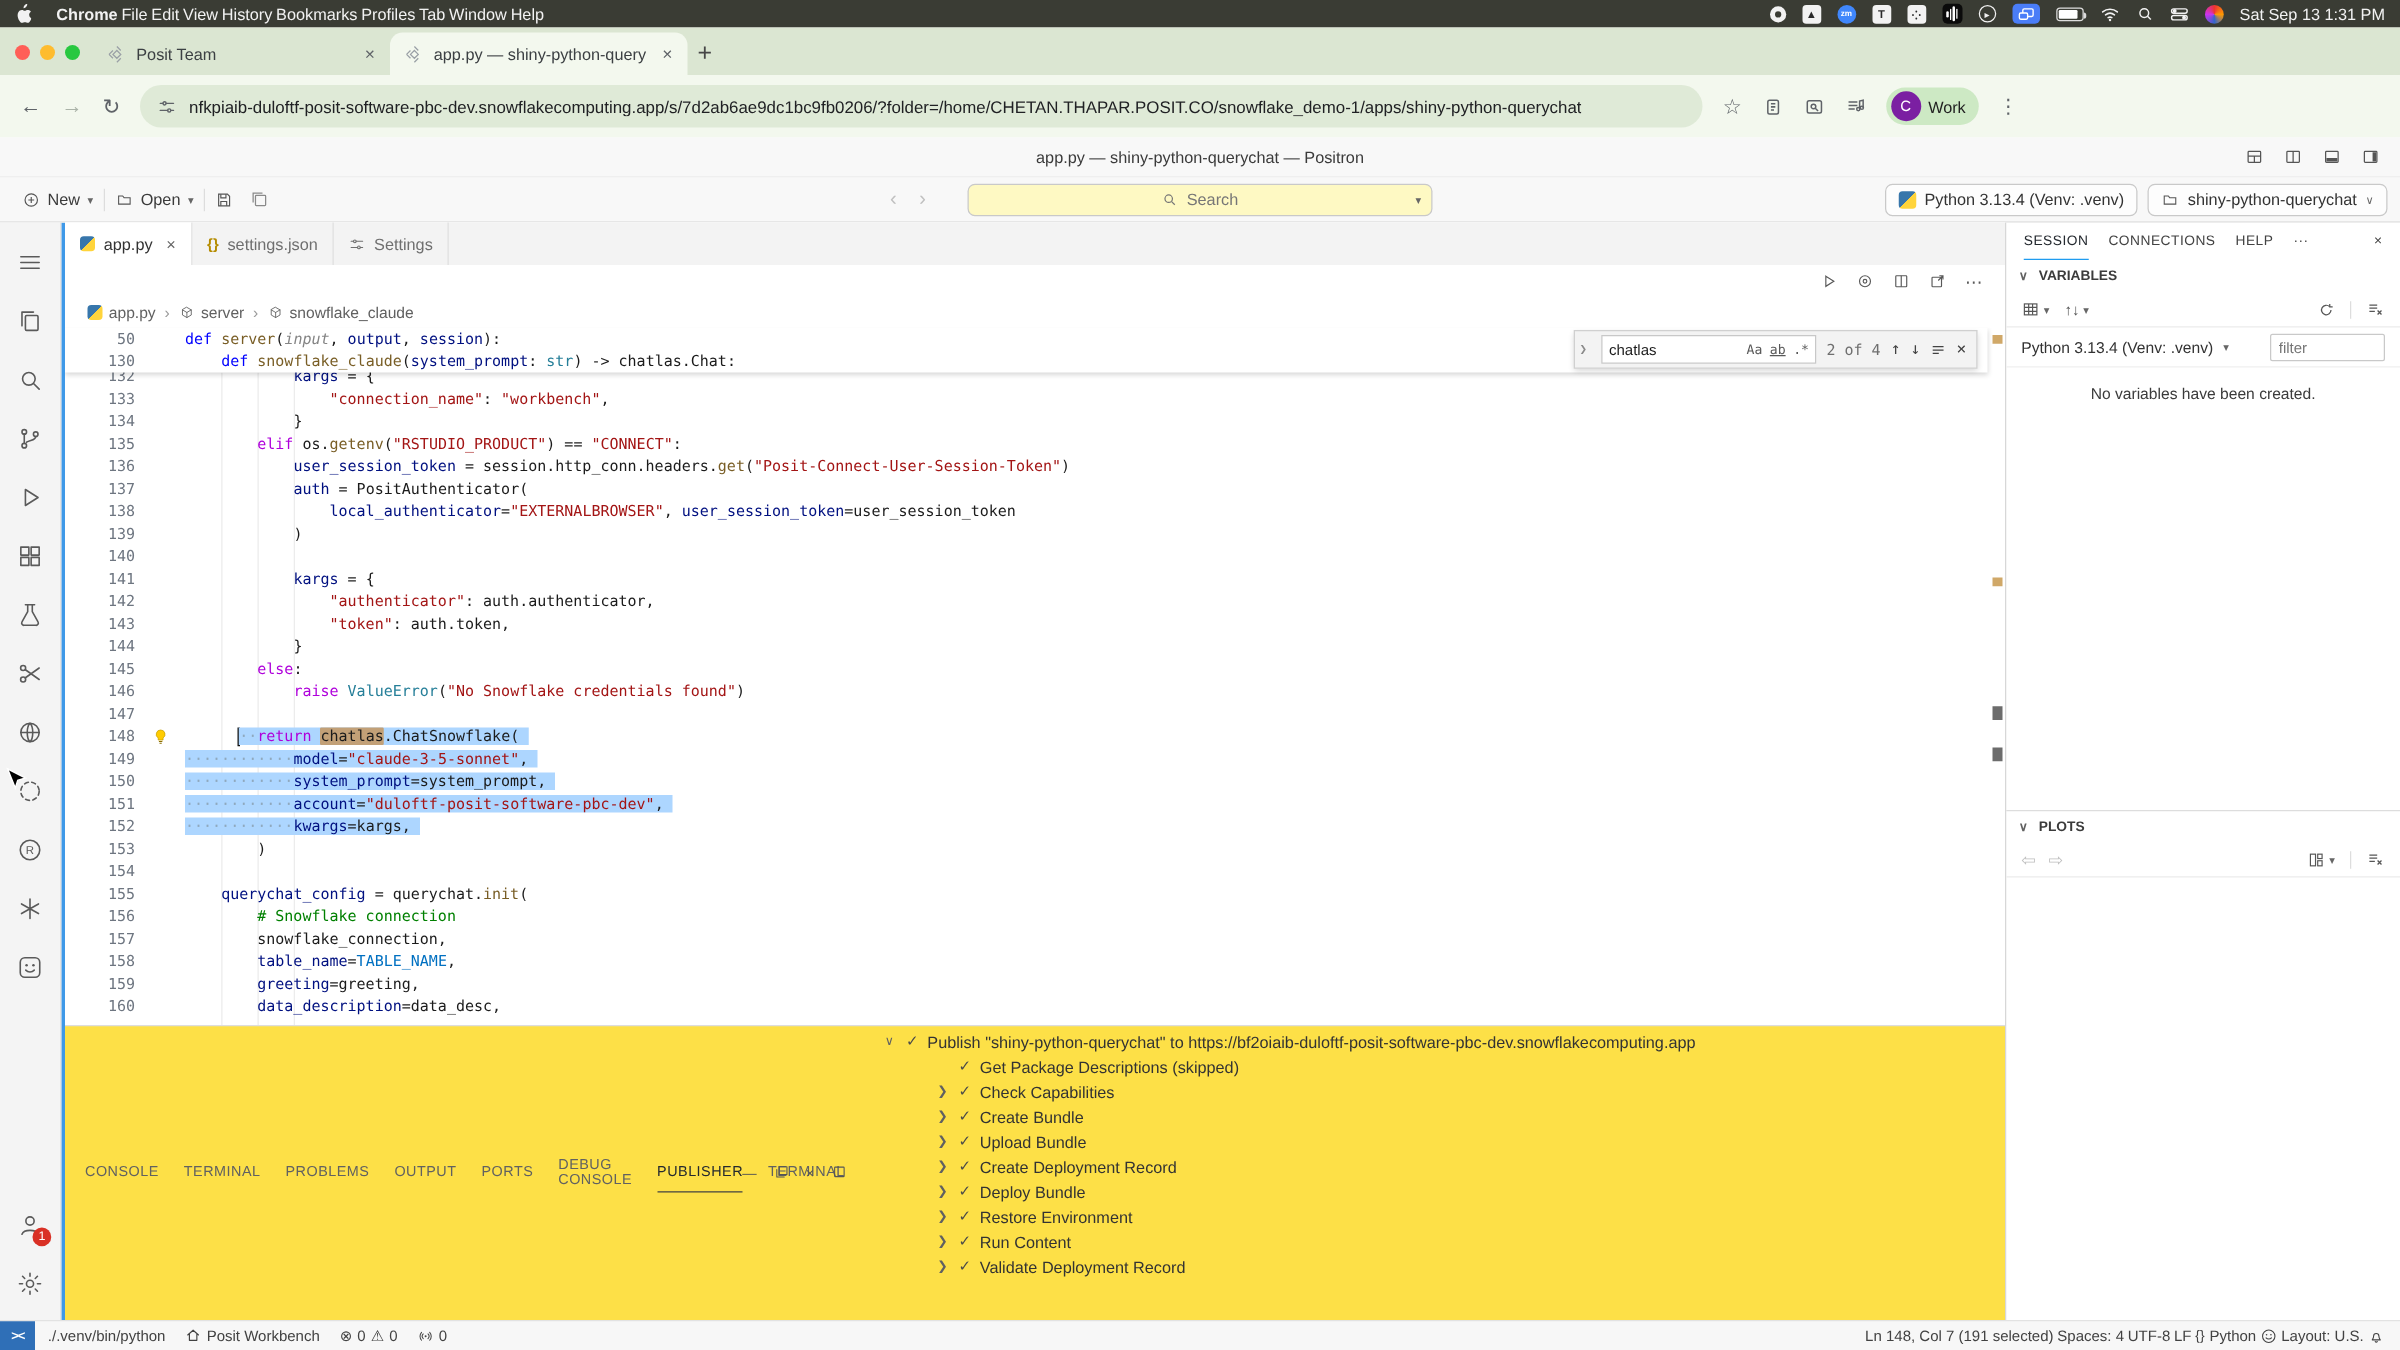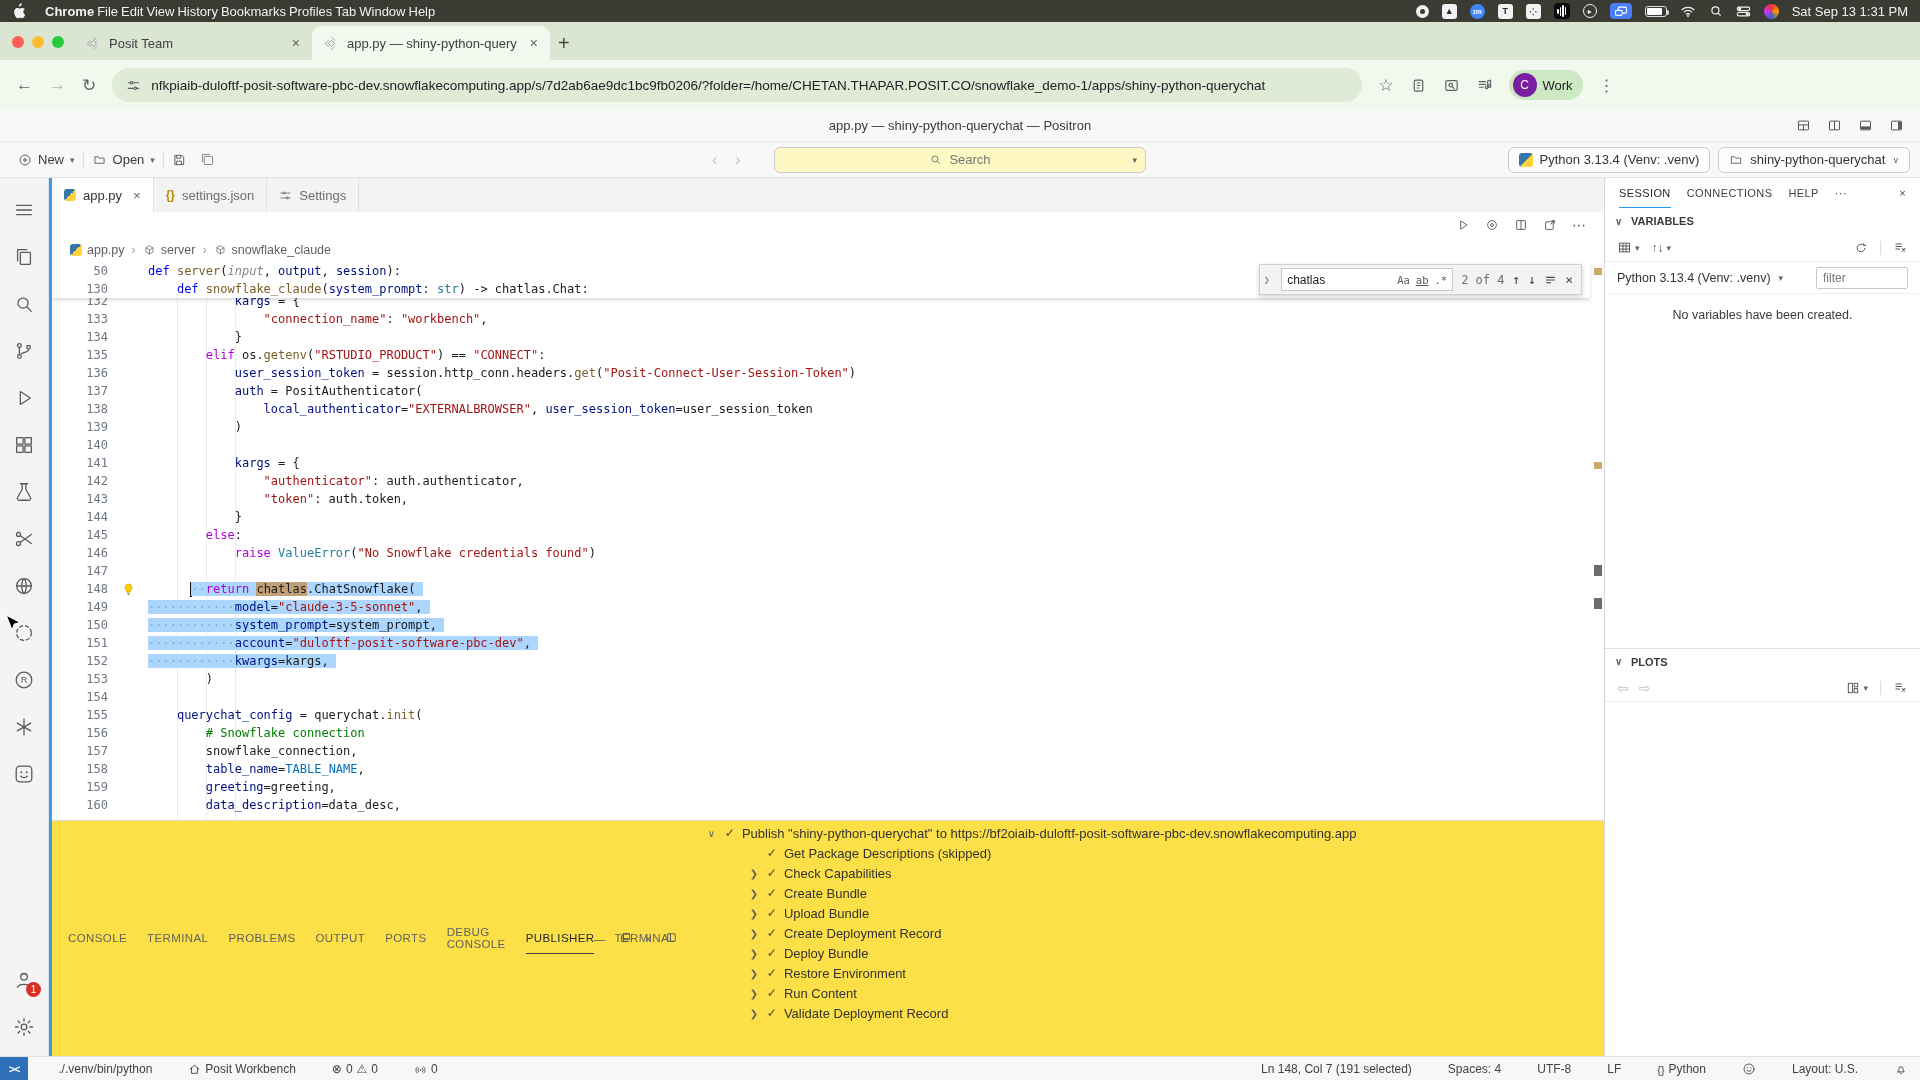--- a/index.html
+++ b/index.html
@@ -134,22 +134,22 @@
   .rp-filter { width:92px; height:22px; border:1px solid #c9c9c9; border-radius:2px; font-size:12px; padding:0 6px; color:#333; font-family:"Liberation Sans",sans-serif; outline:none; margin-left:auto; }
   .rp-empty { text-align:center; margin-top:14px; font-size:12.5px; color:#3b3b3b; }
   .vars-section { height:440px; display:flex; flex-direction:column; }
   .plots-section { flex:1; display:flex; flex-direction:column; }
   .plot-arrows { display:flex; gap:10px; color:#c0c0c0; font-size:14px; }
 
   
   .statusbar { flex:0 0 24px; background:#f7f7f7; border-top:1px solid #e2e2e2; display:flex; align-items:center; font-size:12px; color:#424242; }
   .sb-remote { height:100%; background:#2f6fb7; color:#fff; display:flex; align-items:center; padding:0 9px; font-size:10.5px; font-weight:bold; letter-spacing:-1px; }
   .sb-left { display:flex; align-items:center; gap:16px; padding-left:10px; }
-  .sb-right { margin-left:auto; display:flex; align-items:center; gap:16px; padding-right:12px; }
-  .sb-item { display:flex; align-items:flex-end; gap:4px; white-space:nowrap;margin-left:20px; }
+  .sb-right { margin-left:auto; display:flex; align-items:center; gap:3px; padding-right:12px; }
+  .sb-item { display:flex; align-items:center; gap:4px; white-space:nowrap; }
   .braces { font-size:11px; }
 
   .mouse-cursor { position:absolute; left:4px; top:614px; z-index:99; }
 </style>
 </head>
 <body>
 
 <div class="screen">
 
   <div class="mac-menubar">

